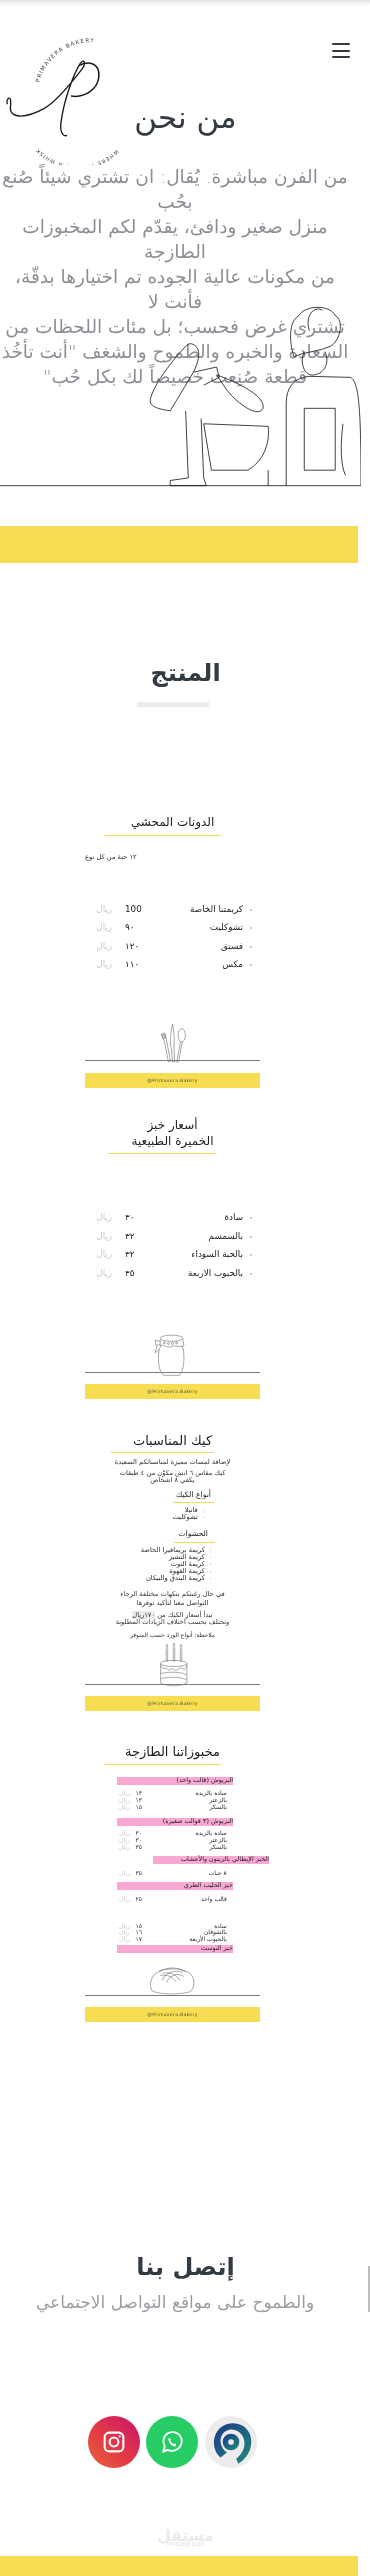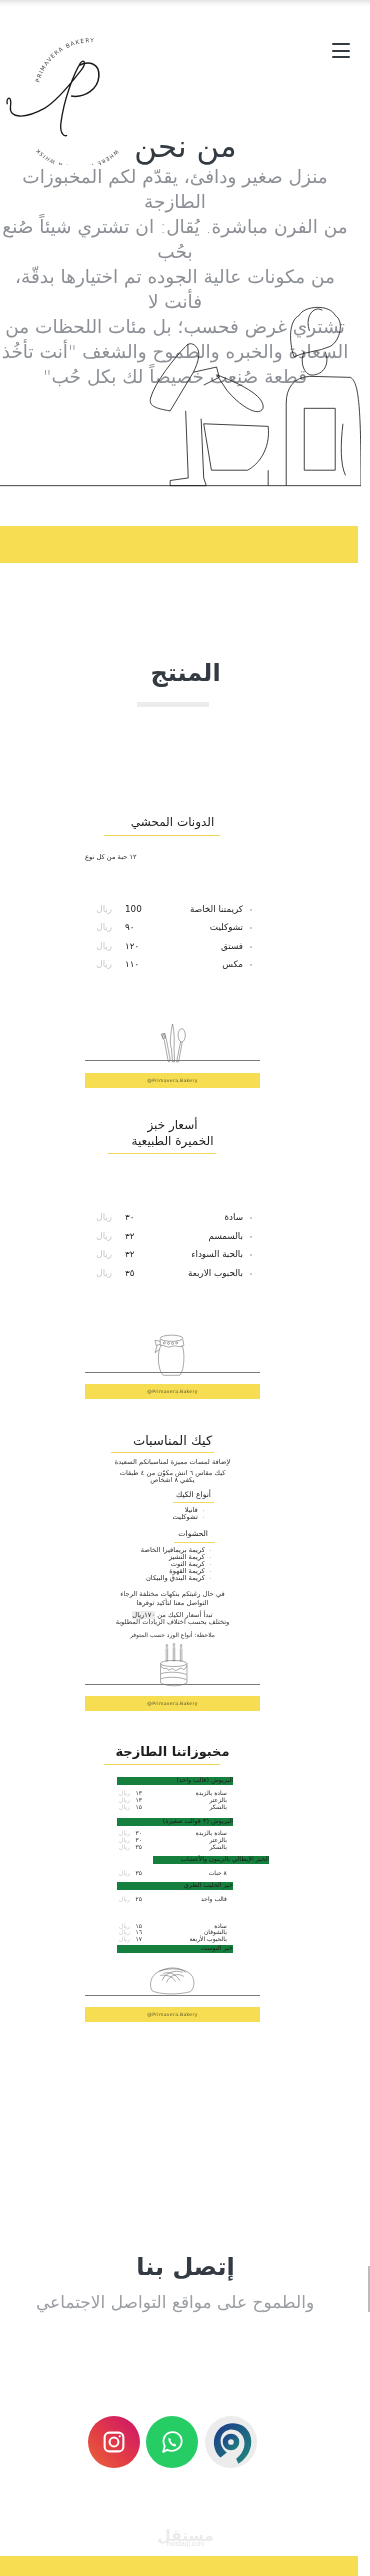--- a/index.html
+++ b/index.html
@@ -23,21 +23,21 @@
   .logo { left: 3.1px; top: 20.6px; width: 129px; height: 144px; }
   .hamburger {
     left: 330px; top: 43px; width: 20.6px; height: 18.5px; cursor: pointer;
   }
   .hamburger span {
     position: absolute; left: 1.5px; width: 18px; height: 2.1px; border-radius: 1px; background: #333a42;
   }
 
   
   .about-title {
-    left: 0; top: 128px; width: 371px; text-align: center;
+    left: 0; top: 99px; width: 371px; text-align: center;
     font-family: "DejaVu Sans", sans-serif; font-size: 31px; font-weight: 400; color: #333a42;
     letter-spacing: -0.5px;
   }
   .about-text {
     left: 0; top: 164px; width: 350px; text-align: center; direction: rtl;
     font-family: "DejaVu Sans", sans-serif; font-size: 18.5px; line-height: 25px;
     color: #8c9096; font-weight: 200;
   }
   .chef-illustration { left: 0; top: 300px; width: 361px; height: 196px; }
 
@@ -83,21 +83,21 @@
   .sub-heading { position: absolute; direction: rtl; font-size: 7.7px; color: #1e1e1e; text-align: right; }
   .sub-heading-line { position: absolute; height: 1px; background: #f1d75a; }
   .small-list { position: absolute; direction: rtl; font-size: 6.7px; line-height: 7px; color: #2a2a2a; list-style: none; text-align: right; }
   .small-list li { position: relative; padding-right: 6.2px; }
   .small-list li::before { content: ""; position: absolute; right: 0; top: 2.6px; width: 1.5px; height: 1.5px; border-radius: 50%; background: #b5b5b5; }
   .note { position: absolute; left: 0; width: 175px; text-align: center; direction: rtl; font-size: 6.7px; line-height: 7.2px; color: #333; }
   .hl { background: #ececec; }
 
   
   .group-head {
-    position: absolute; left: 32px; width: 116px; height: 7.7px; background: #15803d;
+    position: absolute; left: 32px; width: 116px; height: 7.7px; background: #f9a8d4;
     direction: rtl; text-align: right; font-size: 6.4px; line-height: 7.7px; color: #1e1e1e; white-space: nowrap; overflow: visible;
   }
   .mini-row { position: absolute; left: 32px; width: 116px; height: 6.7px; direction: rtl; font-size: 6px; line-height: 6.7px; color: #2a2a2a; }
   .mini-row .name { position: absolute; right: 6.2px; top: 0; white-space: nowrap; }
   .mini-row .amount { position: absolute; left: 18.5px; top: 0; width: 10.3px; direction: ltr; text-align: left; }
   .mini-row .currency { position: absolute; left: 2.1px; top: 0; color: #c8c8c8; }
 
   
   .contact-title {
     left: 0; top: 2253px; width: 371px; text-align: center; font-size: 24px; color: #333a42;
@@ -138,22 +138,22 @@
 </div>
 
 <div class="abs hamburger">
   <span style="top:0"></span>
   <span style="top:6.7px"></span>
   <span style="top:13.4px"></span>
 </div>
 
 <h1 class="abs about-title">من نحن</h1>
 <div class="abs about-text">
+  <div>من الفرن مباشرة. يُقال: ان تشتري شيئاً صُنع بحُب</div>
   <div>منزل صغير ودافئ، يقدّم لكم المخبوزات الطازجة</div>
-  <div>من الفرن مباشرة. يُقال: ان تشتري شيئاً صُنع بحُب</div>
   <div>من مكونات عالية الجوده تم اختيارها بدقّة، فأنت لا</div>
   <div>تشتري غرض فحسب؛ بل مئات اللحظات من</div>
   <div>السعادة والخبره والطموح والشغف "أنت تأخُذ</div>
   <div>قطعة صُنِعت خصيصاً لك بكل حُب"</div>
 </div>
 
 <div class="abs chef-illustration">
   <svg width="361" height="196" viewBox="0 0 700 380" fill="none" stroke="#1a1a1a" stroke-width="1.6">
     <line x1="0" y1="360" x2="700" y2="360"></line>
 
@@ -312,21 +312,21 @@
       <path d="M 7 42 L 7 80 C 20 88, 46 88, 59 80 L 59 42"></path>
       <path d="M 8 46 C 12 56, 16 50, 20 52 C 24 60, 28 48, 34 54 C 38 60, 44 48, 50 52 C 54 58, 58 48, 59 46"></path>
       <path d="M 8 62 C 20 58, 46 58, 58 64 M 8 72 C 20 68, 46 68, 58 74"></path>
     </svg>
   </div>
   <div class="card-ground" style="top:272px;"></div>
   <div class="card-footer" style="top:284px;">@Primavera.Bakery</div>
 </div>
 
 <div class="abs card" style="top:1731px;height:340px;">
-  <div class="card-title" style="top:12.4px;font-size:13px;font-weight:bold;">مخبوزاتنا الطازجة</div>
+  <div class="card-title" style="top:12.4px;font-size:13px;">مخبوزاتنا الطازجة</div>
   <div class="card-title-line" style="top:33px;left:19px;width:116px;"></div>
 
   <div class="group-head" style="top:46px;">البريوش (قالب واحد)</div>
   <div class="mini-row" style="top:59px;">
       <span class="name">سادة بالزبدة</span>
       <span class="amount">١٣</span>
       <span class="currency">ريال</span>
     </div>
   <div class="mini-row" style="top:66px;">
       <span class="name">بالزعتر</span>

